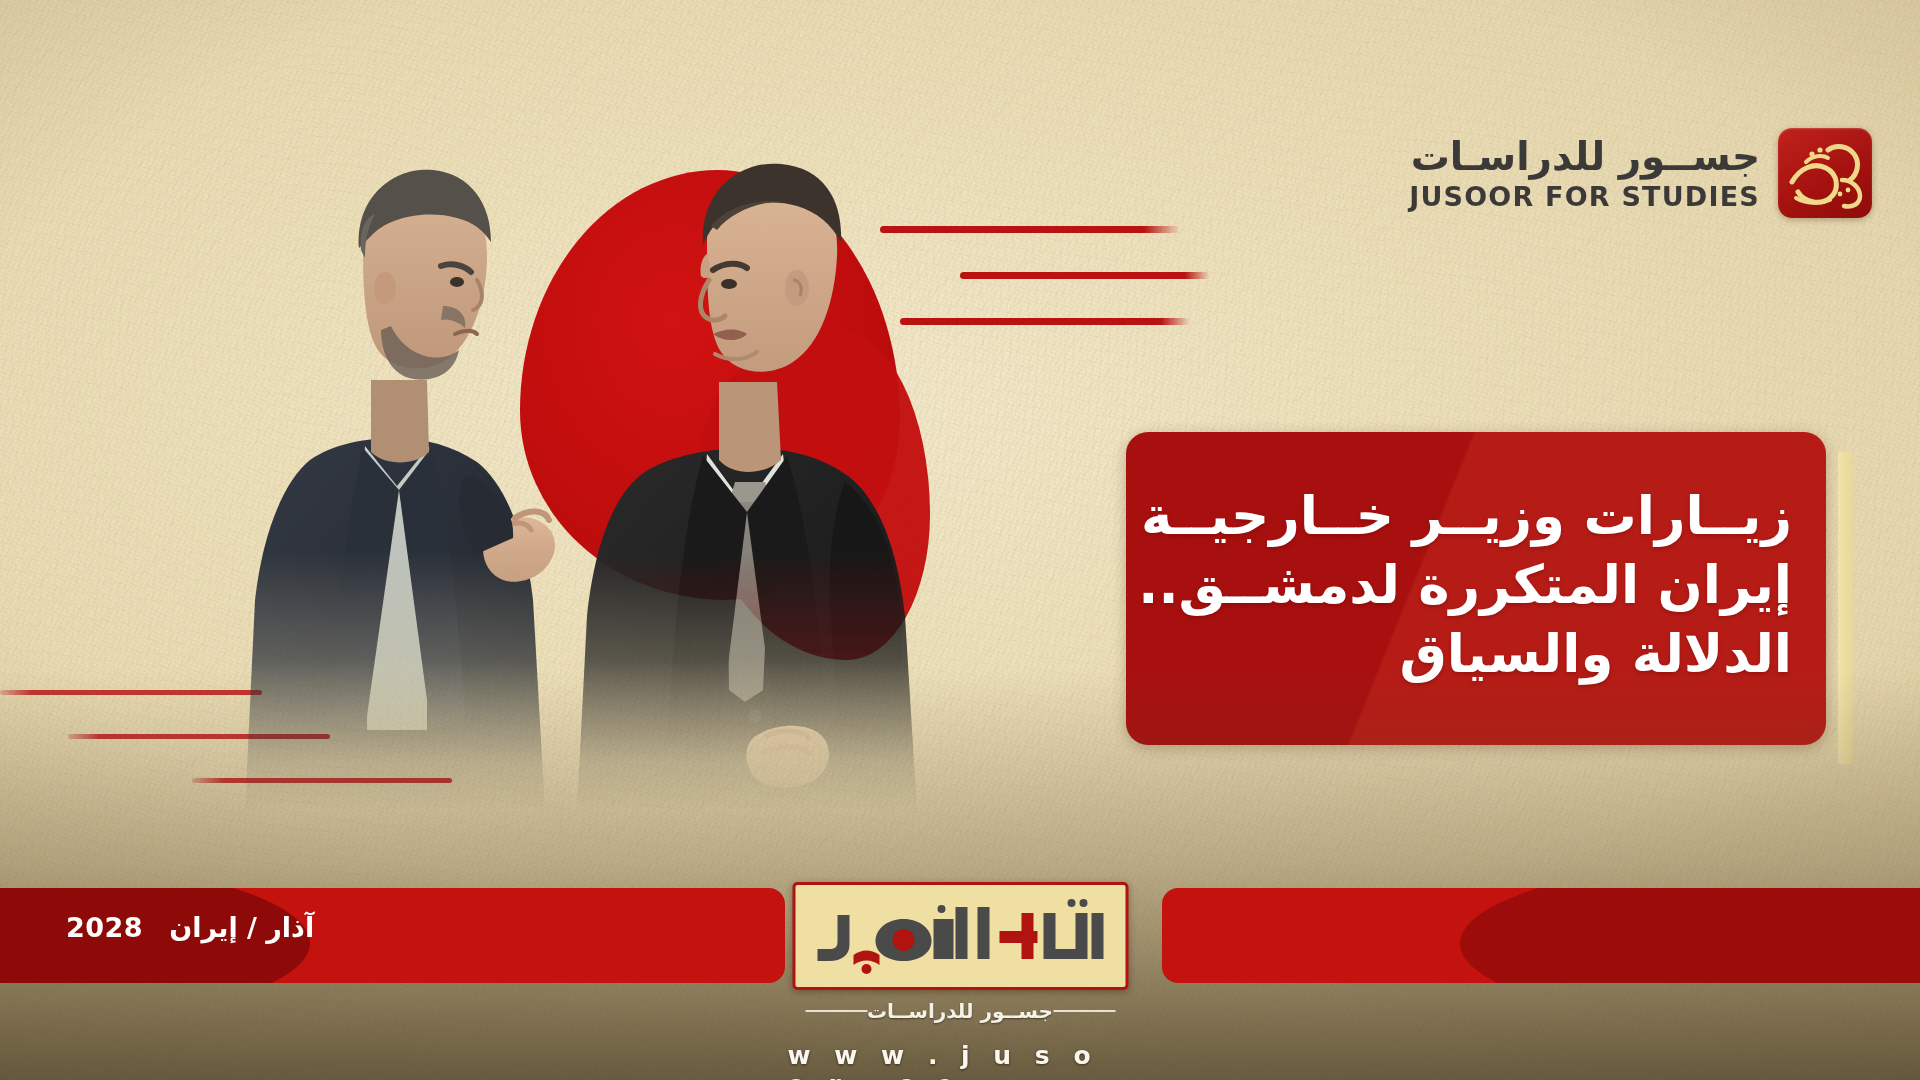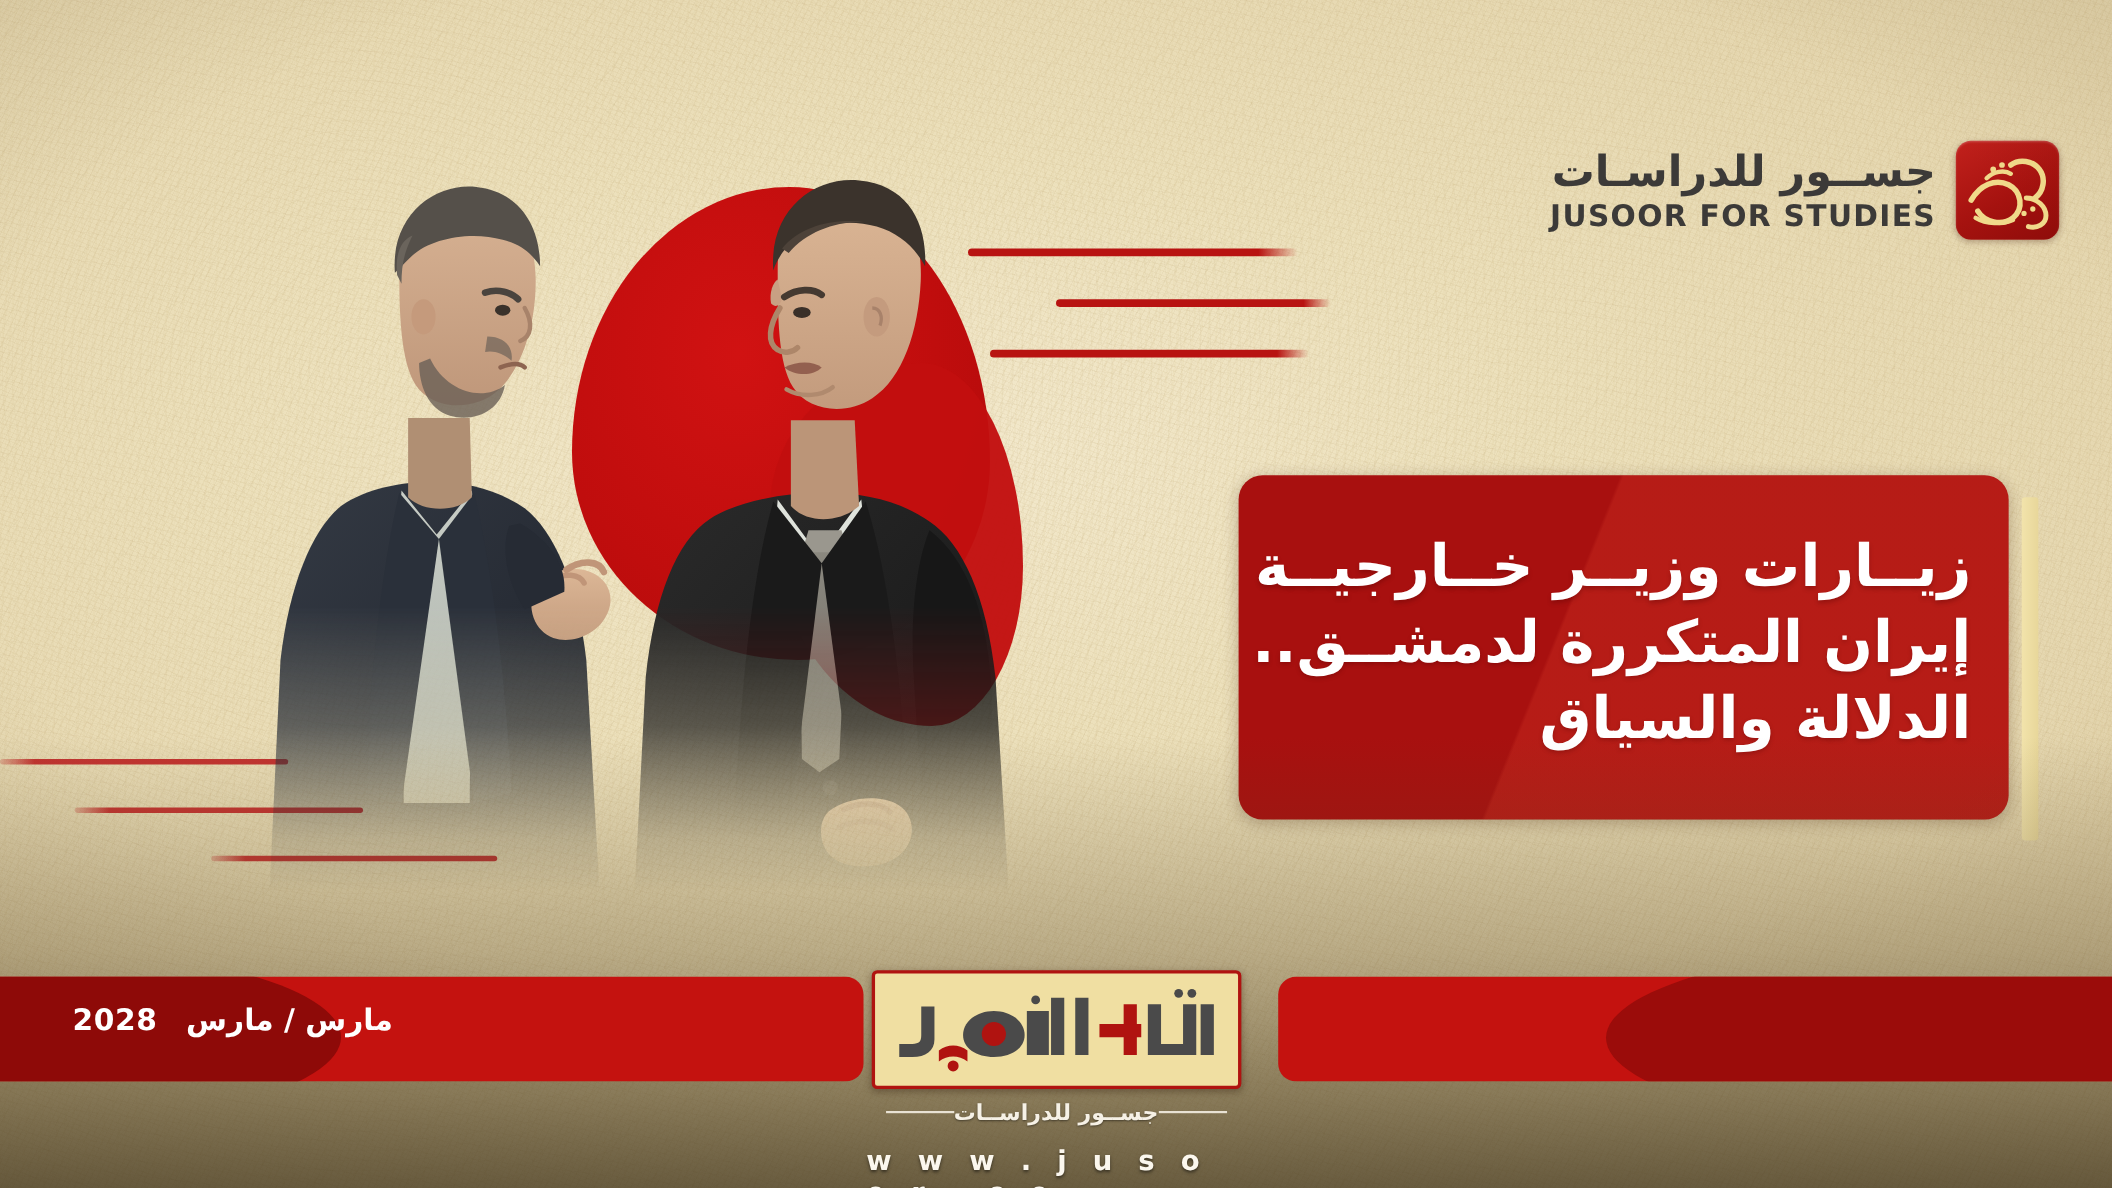--- a/index.html
+++ b/index.html
@@ -381,21 +381,21 @@
 
     <div class="bar-left">
       <div class="dark"></div>
     </div>
 
     <div class="bar-right">
       <div class="dark"></div>
     </div>
 
     <div class="bar-date">
-      <span>مارس / مارس</span>
+      <span>آذار / إيران</span>
       <span class="year">2028</span>
     </div>
 
     <div class="center-logo">
       <div class="logo-box">
         <svg viewBox="0 0 305 86" xmlns="http://www.w3.org/2000/svg" aria-hidden="true">
 
           <g fill="#4a4a4a">
 
             <path d="M 236 20 L 248 20 L 248 56 L 268 56 L 268 20 L 280 20 L 280 66 L 236 66 Z"></path>

